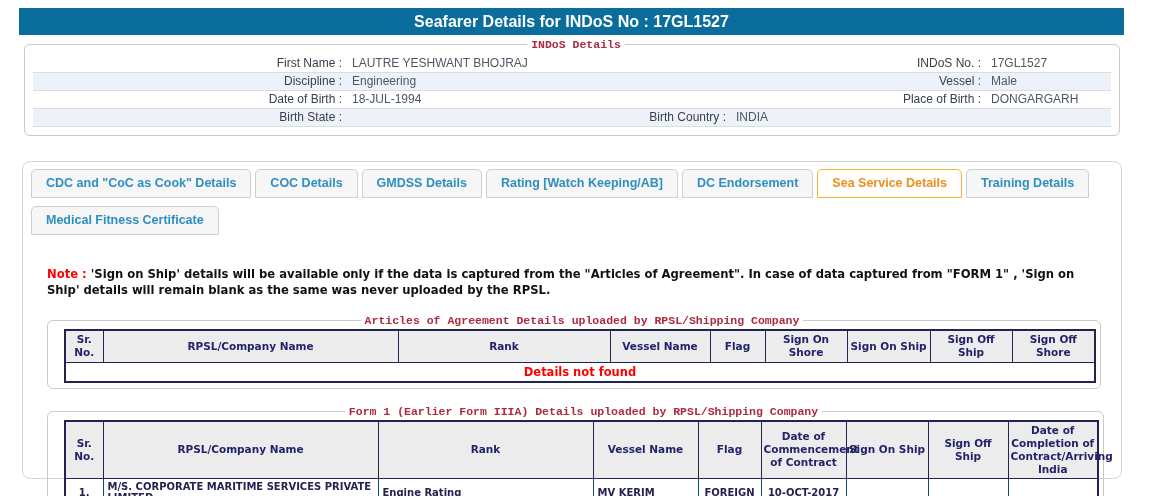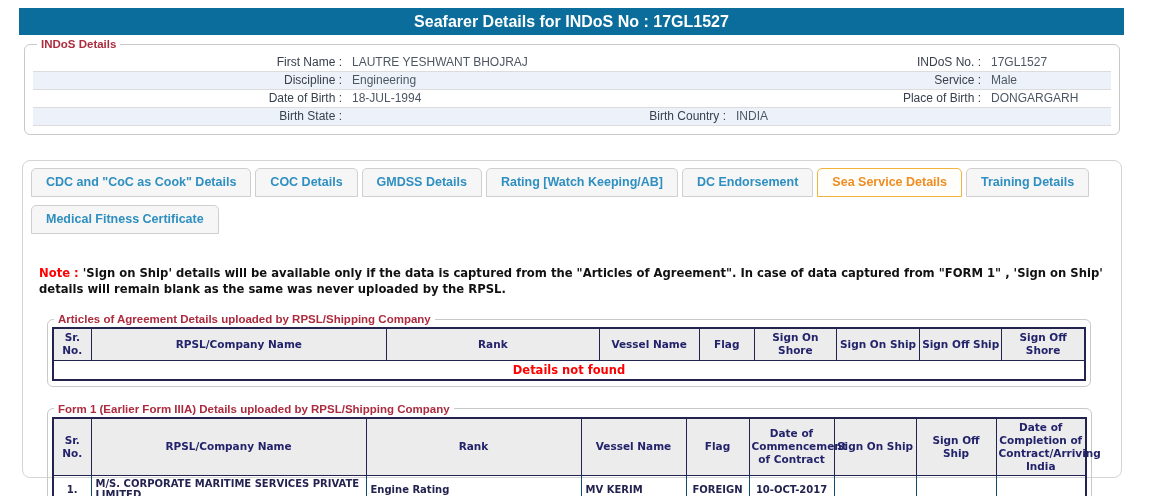--- a/index.html
+++ b/index.html
@@ -7,47 +7,47 @@
     font-family: "Liberation Sans", sans-serif; }
 
   
   .title-bar { margin: 8px 44px 0 19px; height: 27px; line-height: 27px;
     background: #0B6D9B; color: #fff; text-align: center;
     font-size: 16px; font-weight: bold; }
 
   
   fieldset { border: 1px solid #c9c9c9; border-radius: 6px; }
   legend { font-size: 11.5px; font-weight: bold; color: #AD2B3E; padding: 0 4px; margin-left: 4px;
-    font-family: Liberation Sans, sans-serif; }
+    font-family: Liberation Mono, monospace; text-align: center; }
 
   .indos-fs { margin: 3px 48px 0 24px; width: 1096px; padding: 4px 8px 8px 8px; }
   .detail-row { display: grid; grid-template-columns: 318px 384px 255px auto;
     height: 18px; line-height: 17px; font-size: 12px; border-bottom: 1px solid #dcdcdc; }
   .detail-row:first-child { border-top: 1px solid #dcdcdc; }
   .detail-row:nth-child(odd) { background: #edf2fa; }
   .d-label { font-weight: normal; color: #38404d; text-align: right; padding-right: 9px; }
   .d-value { color: #4d5763; padding-left: 1px; }
 
   
   .tab-panel { margin: 25px 46px 0 22px; width: 1100px; height: 318px;
     border: 1px solid #d4d4d4; border-radius: 8px; background: #fff; padding: 7px 8px; }
   .tab-bar { display: flex; flex-wrap: wrap; gap: 4px 4px; }
   .tab { background: #f6f6f6; border: 1px solid #cfcfcf; border-radius: 5px 5px 0 0;
     color: #2E8FC0; font-size: 12.5px; font-weight: bold; padding: 6px 14px 7px;
     cursor: pointer; white-space: nowrap; }
   .tab.active { background: #fffefb; border-color: #F2B33D; color: #EF8E24; }
   .tab-break { flex-basis: 100%; height: 0; }
 
   
-  .note { margin: 32px 6px 0 8px; font-family: "DejaVu Sans", sans-serif;
+  .note { margin: 32px 6px 0 16px; font-family: "DejaVu Sans", sans-serif;
     font-size: 11.6px; font-weight: bold; color: #111; line-height: 1.35; }
   .note .prefix { color: #FF0000; }
 
   
-  .table-fs { margin: 16px 0 0 16px; width: 1044px; padding: 2px 4px 5px 4px; }
+  .table-fs { margin: 16px 0 0 16px; width: 1044px; padding: 2px 4px 5px 16px; }
   .table-fs legend { margin-left: 2px; }
   table { width: 100%; border-collapse: collapse; table-layout: fixed;
     border: 2px solid #232350; font-family: "DejaVu Sans", sans-serif; }
   th { background: #ececec; color: #23236B; font-size: 10.5px; font-weight: bold;
     border: 1px solid #232350; padding: 2px 2px; line-height: 1.25; }
   td { border: 1px solid #0c4a6e; color: #232350; font-size: 10px; font-weight: bold;
     padding: 2px 4px; height: 19px; }
   .aoa-table th { height: 23px; }
   td.center, th { text-align: center; }
   td.left { text-align: left; }
@@ -66,21 +66,21 @@
     <legend>INDoS Details</legend>
     <div class="detail-row">
       <span class="d-label">First Name :</span>
       <span class="d-value">LAUTRE YESHWANT BHOJRAJ</span>
       <span class="d-label">INDoS No. :</span>
       <span class="d-value">17GL1527</span>
     </div>
     <div class="detail-row">
       <span class="d-label">Discipline :</span>
       <span class="d-value">Engineering</span>
-      <span class="d-label">Service :</span>
+      <span class="d-label">Vessel :</span>
       <span class="d-value">Male</span>
     </div>
     <div class="detail-row">
       <span class="d-label">Date of Birth :</span>
       <span class="d-value">18-JUL-1994</span>
       <span class="d-label">Place of Birth :</span>
       <span class="d-value">DONGARGARH</span>
     </div>
     <div class="detail-row">
       <span class="d-label">Birth State :</span>

